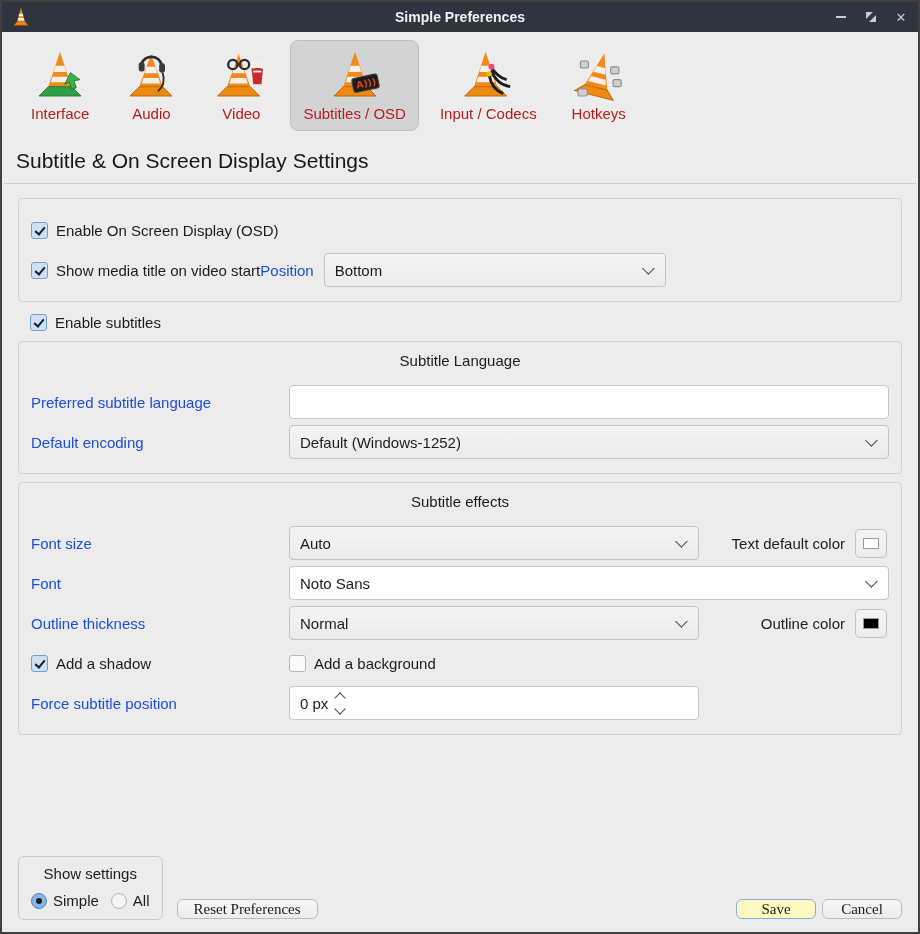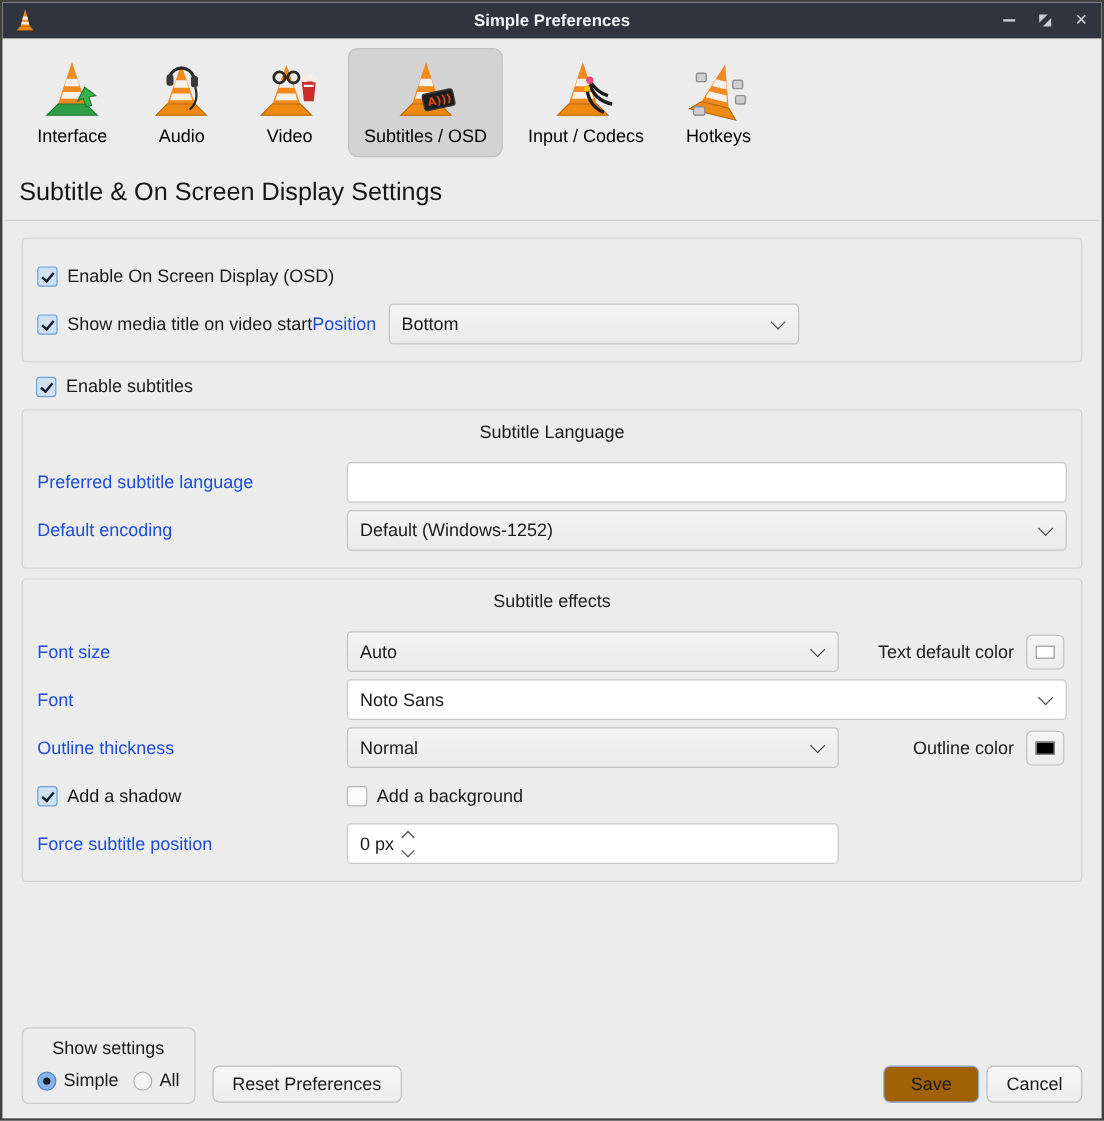--- a/index.html
+++ b/index.html
@@ -35,21 +35,21 @@
     display: flex; align-items: flex-start; gap: 8px;
     padding: 8px 16px 4px 16px; flex: none;
   }
   .tab {
     display: flex; flex-direction: column; align-items: center;
     padding: 6px 12px 8px 12px; border-radius: 8px;
     border: 1px solid transparent;
   }
   .tab.selected { background: #d3d3d3; border-color: #bfbfbf; }
   .tab .icon { width: 56px; height: 56px; }
-  .tab .tlabel { font-size: 15px; color: #000000; margin-top: 2px; white-space: nowrap; text-align: center; }
+  .tab .tlabel { font-size: 15px; color: #b91c1c; margin-top: 2px; white-space: nowrap; text-align: center; }
 
   
   .page-heading {
     font-size: 21px; color: #161616; padding: 14px 16px 10px 14px; flex: none;
   }
   .heading-rule { border: none; border-top: 1px solid #cccccc; margin: 0 2px; flex: none; }
 
   .content { padding: 14px 16px 0 16px; display: flex; flex-direction: column; flex: 1 1 auto; }
 
   
@@ -120,26 +120,26 @@
   
   .footer { flex: none; display: flex; align-items: flex-end; padding: 0 16px 12px 10px; }
   .show-settings {
     border: 1px solid #c9c9c9; border-radius: 6px; background: #ececec;
     padding: 8px 12px 10px 12px; display: flex; flex-direction: column; gap: 10px;
   }
   .show-settings .ss-title { font-size: 15px; color: #1b1b1b; text-align: center; }
   .ss-radios { display: flex; align-items: center; gap: 12px; }
 
   .btn {
-    height: 31px; padding: 0 16px; border-radius: 6px;
+    height: 20px; padding: 0 16px; border-radius: 6px;
     border: 1px solid #bdbdbd; background: linear-gradient(#f7f7f7, #ececec);
     font-size: 15px; color: #1b1b1b; display: flex; align-items: center; justify-content: center;
-    font-family: Liberation Sans, sans-serif;
-  }
-  .btn.primary { background: #a16207; border-color: #8cacd8; }
+    font-family: Liberation Serif, serif;
+  }
+  .btn.primary { background: #fef9c3; border-color: #8cacd8; }
   .reset-wrap { margin-left: 14px; padding-bottom: 1px; }
   .actions { margin-left: auto; display: flex; gap: 6px; padding-bottom: 1px; }
   .btn.save { width: 80px; }
   .btn.cancel { width: 80px; }
 </style>
 </head>
 <body>
 
 <div class="window">
 

